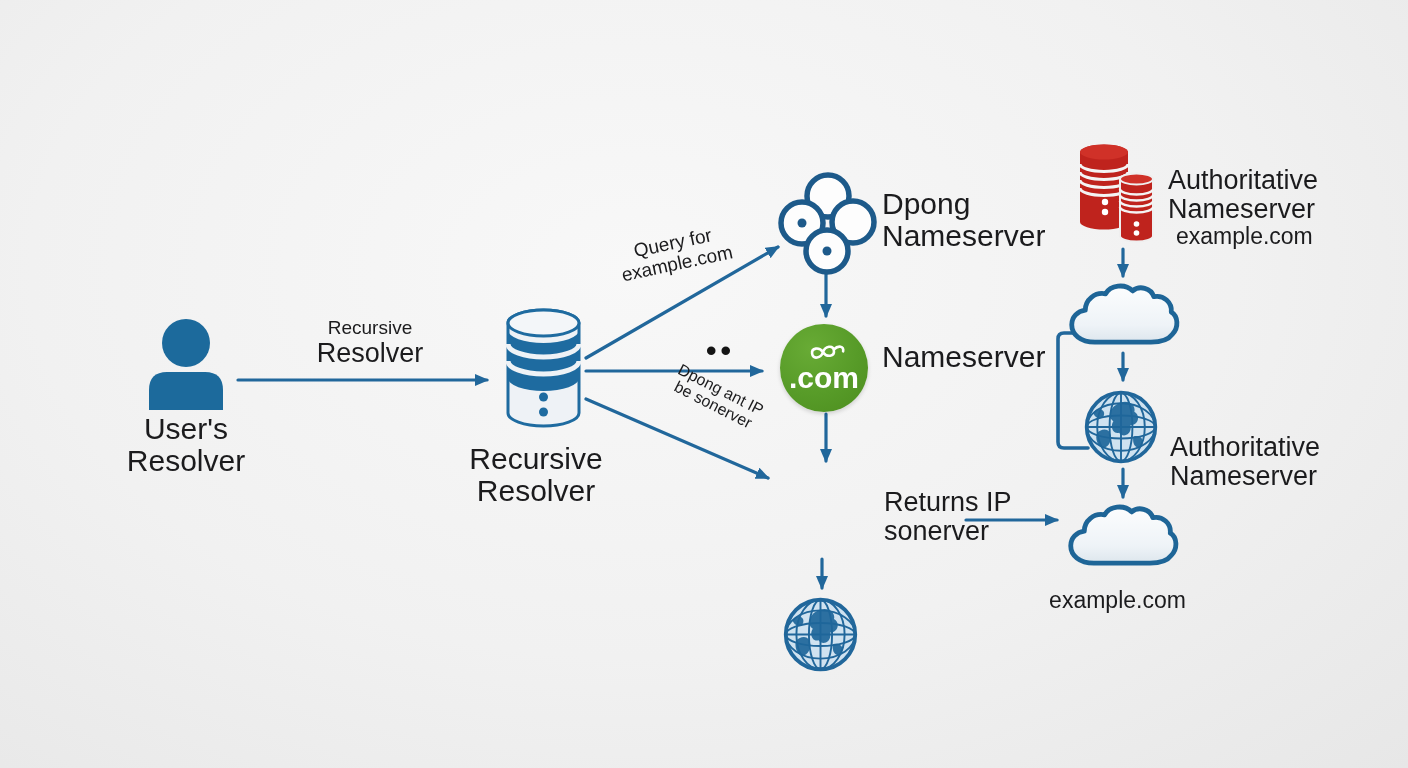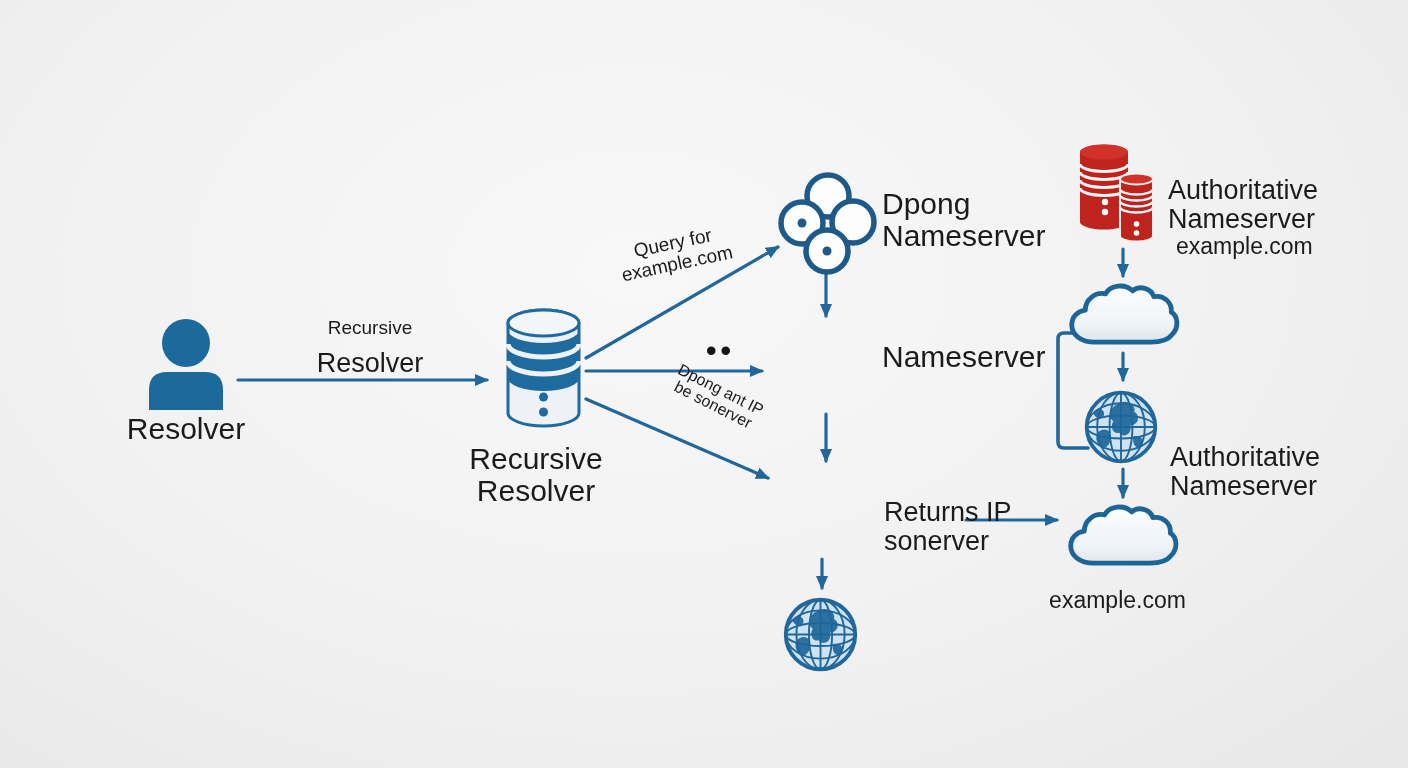--- a/index.html
+++ b/index.html
@@ -6,21 +6,21 @@
   .canvas{
     position:relative;width:1408px;height:768px;overflow:hidden;
     background:radial-gradient(ellipse at 45% 35%, #f8f8f8 0%, #f1f1f1 55%, #e7e7e7 100%);
     font-family:"Liberation Sans", sans-serif;
     color:#1b1b1d;
   }
   .abs{position:absolute;}
   .lbl{line-height:1.08;white-space:nowrap;}
   .center{text-align:center;}
   .f30{font-size:30px;}
-  .f27{font-size:27px;margin-top:10px;}
+  .f27{font-size:27px;}
   .f23{font-size:23px;}
   .f19{font-size:19px;}
   .f16{font-size:16px;}
   .badge{
     border-radius:50%;display:flex;flex-direction:column;align-items:center;justify-content:center;
   }
   .badge-com{
     left:780px;top:324px;width:88px;height:88px;
     background:radial-gradient(circle at 35% 28%, #68ab35 0%, #579b28 55%, #4c8d1e 100%);
     box-shadow:0 2px 4px rgba(0,0,0,0.15);
@@ -91,20 +91,21 @@
       <line x1="1123" y1="469" x2="1123" y2="497" marker-end="url(#arrow)"></line>
       <path d="M1076,333 L1064,333 Q1058,333 1058,339 L1058,442 Q1058,448 1064,448 L1088,448" stroke-width="3.6"></path>
     </g>
   </svg>
 
   <svg class="abs" style="left:141px;top:317px" width="90" height="93" viewBox="0 0 90 93">
     <circle cx="45" cy="26" r="24" fill="#1c6a9c"></circle>
     <path d="M8,93 V73 Q8,55 26,55 H64 Q82,55 82,73 V93 Z" fill="#1c6a9c"></path>
   </svg>
   <div class="abs lbl center f30" style="left:86px;top:413px;width:200px">
+    <div>User's</div>
     <div>Resolver</div>
   </div>
 
   <div class="abs lbl center" style="left:255px;top:318px;width:230px">
     <div class="f19">Recursive</div>
     <div class="f27">Resolver</div>
   </div>
 
   <svg class="abs" style="left:505px;top:306px" width="77" height="127" viewBox="0 0 77 127">
     <path d="M3,17 A35.5,13 0 0 1 74,17 L74,107 A35.5,13 0 0 1 3,107 Z" fill="#eef2f6" stroke="#1e6ba0" stroke-width="3"></path>
@@ -140,20 +141,26 @@
       <circle cx="51" cy="81" r="21"></circle>
     </g>
     <circle cx="26" cy="53" r="4.5" fill="#1d5a8a"></circle>
     <circle cx="51" cy="81" r="4.5" fill="#1d5a8a"></circle>
   </svg>
   <div class="abs lbl f30" style="left:882px;top:188px">
     <div>Dpong</div>
     <div>Nameserver</div>
   </div>
 
+  <div class="abs badge badge-com">
+    <svg width="52" height="20" viewBox="0 0 52 20" style="transform:rotate(-8deg)">
+      <path d="M14,10 C14,4 22,4 25,10 C28,16 36,16 36,10 C36,4 28,4 25,10 C22,16 14,16 14,10 Z M36,9 C41,5 47,7 45,12" stroke="#ffffff" stroke-width="2.6" fill="none" stroke-linecap="round"></path>
+    </svg>
+    <div class="badge-text">.com</div>
+  </div>
   <div class="abs lbl f30" style="left:882px;top:341px">
     <div>Nameserver</div>
   </div>
 
   <div class="abs lbl f27" style="left:884px;top:488px">
     <div>Returns IP</div>
     <div>sonerver</div>
   </div>
 
   <svg class="abs" style="left:780px;top:594px" width="81" height="81" viewBox="0 0 84 84">

